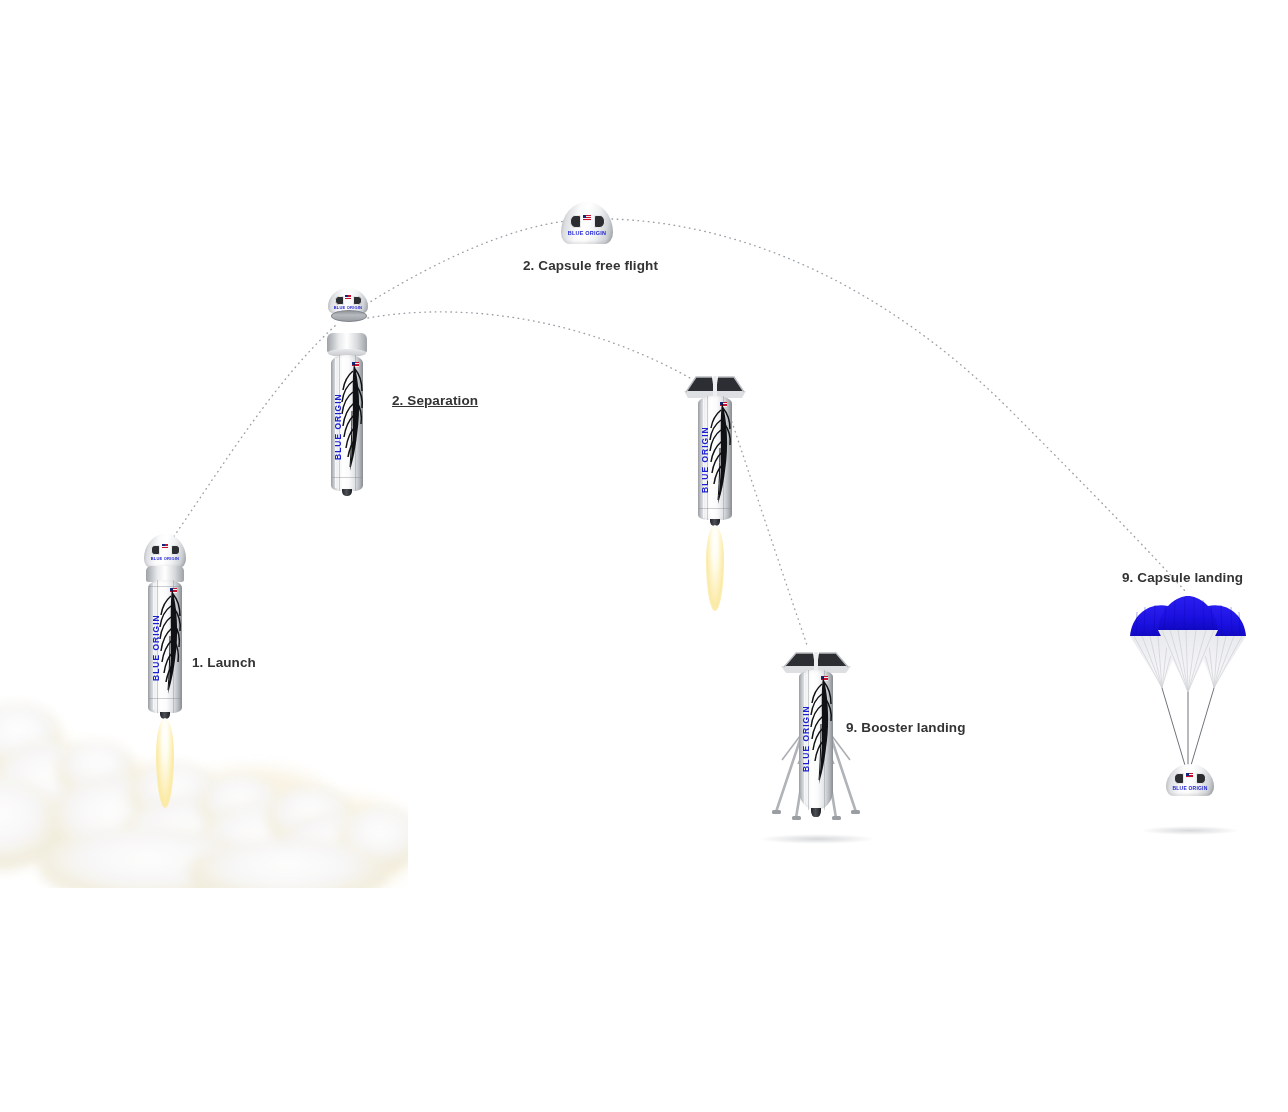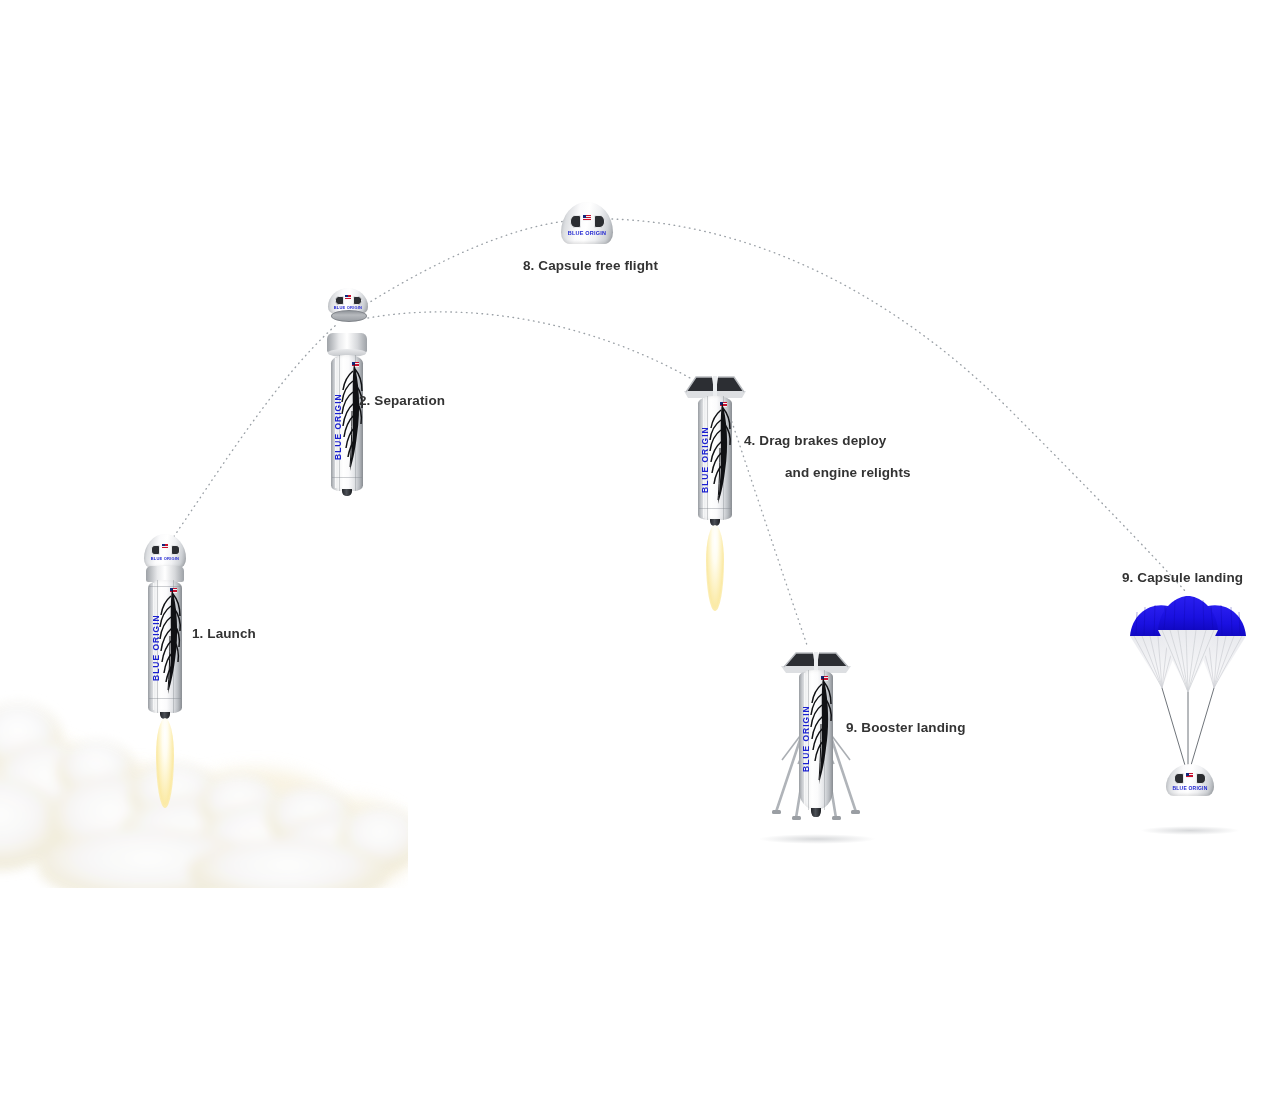--- a/index.html
+++ b/index.html
@@ -178,21 +178,21 @@
             <path d="M16 22 C21 29,23 37,22 45"></path>
           <path d="M16 38 C21 45,22 54,21 61"></path>
             <path d="M16 54 C20 61,21 69,20 76"></path>
         </g>
         <path d="M10 104 C11 92,12 70,12 50" stroke="#101114" stroke-width="1" fill="none"></path>
       </svg>
     </div>
     <div class="nozzle" style="left:17px;top:178px;width:10px;height:7px;"></div>
     <div class="plume" style="left:13px;top:184px;width:18px;height:90px;"></div>
   </div>
-  <div class="label" style="left:192px;top:626px;">1. Launch</div>
+  <div class="label" style="left:192px;top:655px;">1. Launch</div>
 
   <div class="cap" style="left:328px;top:288px;width:40px;height:33px;">
     <div class="capdome" style="height:26px;"></div>
     <div class="win" style="left:7px;top:8px;width:7px;height:7px;border-radius:40% 20% 20% 40%;"></div>
     <div class="win" style="left:25px;top:8px;width:7px;height:7px;border-radius:20% 40% 40% 20%;"></div>
     <div class="flag" style="left:17px;top:7px;width:6px;height:4px;">
       <div class="red" style="top:0"></div>
         <div class="red" style="top:33.2%"></div>
       <div class="red" style="top:66.4%"></div>
         <div class="blue"></div>
@@ -229,35 +229,35 @@
           <path d="M15 78 C11 84,9 90,8 96"></path>
           <path d="M15 8 C20 14,22 22,22 30"></path>
             <path d="M16 24 C21 31,23 39,22 47"></path>
           <path d="M16 40 C21 47,22 56,21 63"></path>
         </g>
         <path d="M10 106 C11 94,12 70,12 50" stroke="#101114" stroke-width="1" fill="none"></path>
       </svg>
     </div>
     <div class="nozzle" style="left:15px;top:156px;width:10px;height:7px;"></div>
   </div>
-  <div class="label" style="left:359px;top:393px;">2. Separation</div>
+  <div class="label" style="left:392px;top:393px;text-decoration:underline;">2. Separation</div>
 
   <div class="cap" style="left:561px;top:202px;width:52px;height:42px;">
     <div class="capdome"></div>
     <div class="win" style="left:9px;top:13px;width:9px;height:11px;border-radius:45% 18% 18% 45%;"></div>
     <div class="win" style="left:33px;top:13px;width:9px;height:11px;border-radius:18% 45% 45% 18%;"></div>
     <div class="flag" style="left:22px;top:13px;width:8px;height:6px;">
       <div class="red" style="top:0"></div>
         <div class="red" style="top:33.2%"></div>
       <div class="red" style="top:66.4%"></div>
         <div class="blue"></div>
     </div>
     <div class="capname" style="left:0;right:0;top:28px;font-size:5.5px;">BLUE ORIGIN</div>
   </div>
-  <div class="label" style="left:523px;top:258px;">8. Capsule free flight</div>
+  <div class="label" style="left:523px;top:258px;">2. Capsule free flight</div>
 
   <div class="rk" style="left:684px;top:374px;width:62px;height:156px;">
 
     <svg width="62" height="28" viewBox="0 0 62 28" style="position:absolute;left:0;top:0">
       <path d="M2 18 L12 3 L28 3 L30 18 Z" fill="#2c2e33"></path>
       <path d="M32 18 L34 3 L50 3 L60 18 Z" fill="#2c2e33"></path>
       <path d="M0 17 L62 17 L58 24 L4 24 Z" fill="#dddfe2"></path>
       <rect x="29" y="2" width="4" height="22" fill="#eceef0"></rect>
       <path d="M2 18 L12 3 L28 3" fill="none" stroke="#b9bcc0" stroke-width="1.4"></path>
       <path d="M60 18 L50 3 L34 3" fill="none" stroke="#b9bcc0" stroke-width="1.4"></path>
@@ -286,22 +286,20 @@
             <path d="M15 64 C9 70,7 77,6 84"></path>
           <path d="M15 8 C20 14,22 21,22 29"></path>
             <path d="M16 23 C21 30,23 38,22 45"></path>
         </g>
         <path d="M10 100 C11 89,12 67,12 48" stroke="#101114" stroke-width="1" fill="none"></path>
       </svg>
     </div>
     <div class="nozzle" style="left:26px;top:145px;width:10px;height:7px;"></div>
     <div class="plume" style="left:22px;top:151px;width:18px;height:86px;"></div>
   </div>
-  <div class="label" style="left:744px;top:433px;"><span>4. Drag brakes deploy</span><br>
-       <span style="margin-left:14px;display:inline-block">and engine relights</span></div>
 
   <div class="rk" style="left:770px;top:650px;width:92px;height:190px;">
     <svg width="72" height="26" viewBox="0 0 72 26" style="position:absolute;left:10px;top:0">
       <path d="M4 17 L16 3 L33 3 L35 17 Z" fill="#2c2e33"></path>
       <path d="M37 17 L39 3 L56 3 L68 17 Z" fill="#2c2e33"></path>
       <path d="M1 16 L71 16 L66 23 L6 23 Z" fill="#dddfe2"></path>
       <rect x="34" y="2" width="4" height="21" fill="#eceef0"></rect>
       <path d="M4 17 L16 3 L33 3" fill="none" stroke="#b9bcc0" stroke-width="1.4"></path>
       <path d="M68 17 L56 3 L39 3" fill="none" stroke="#b9bcc0" stroke-width="1.4"></path>
     </svg>

